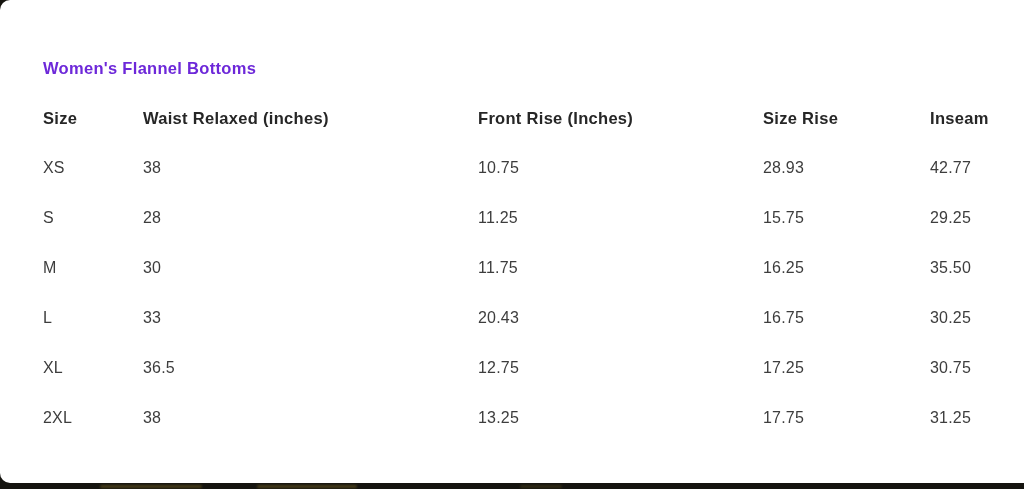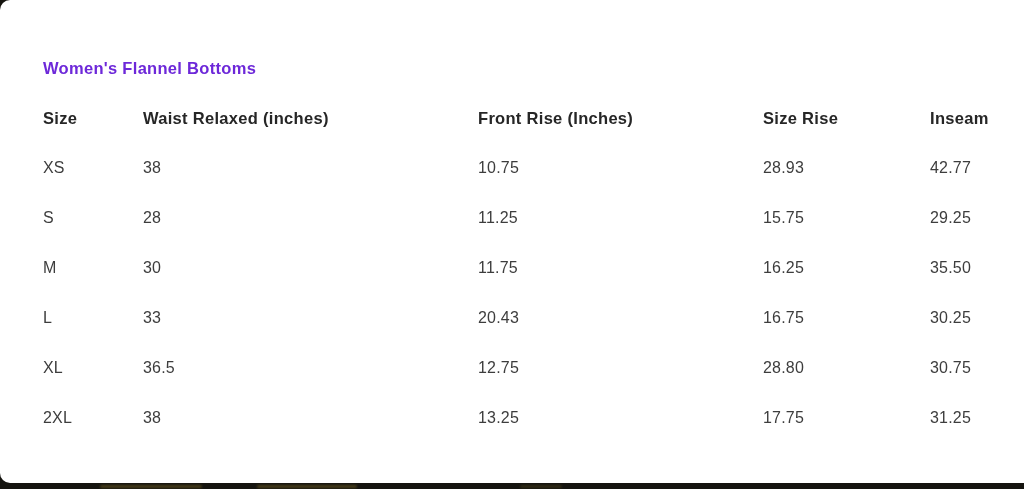--- a/index.html
+++ b/index.html
@@ -134,21 +134,21 @@
         <td>L</td>
         <td>33</td>
         <td>20.43</td>
         <td>16.75</td>
         <td>30.25</td>
       </tr>
       <tr>
         <td>XL</td>
         <td>36.5</td>
         <td>12.75</td>
-        <td>28.80</td>
+        <td>17.25</td>
         <td>30.75</td>
       </tr>
       <tr>
         <td>2XL</td>
         <td>38</td>
         <td>13.25</td>
         <td>17.75</td>
         <td>31.25</td>
       </tr>
     </tbody>

